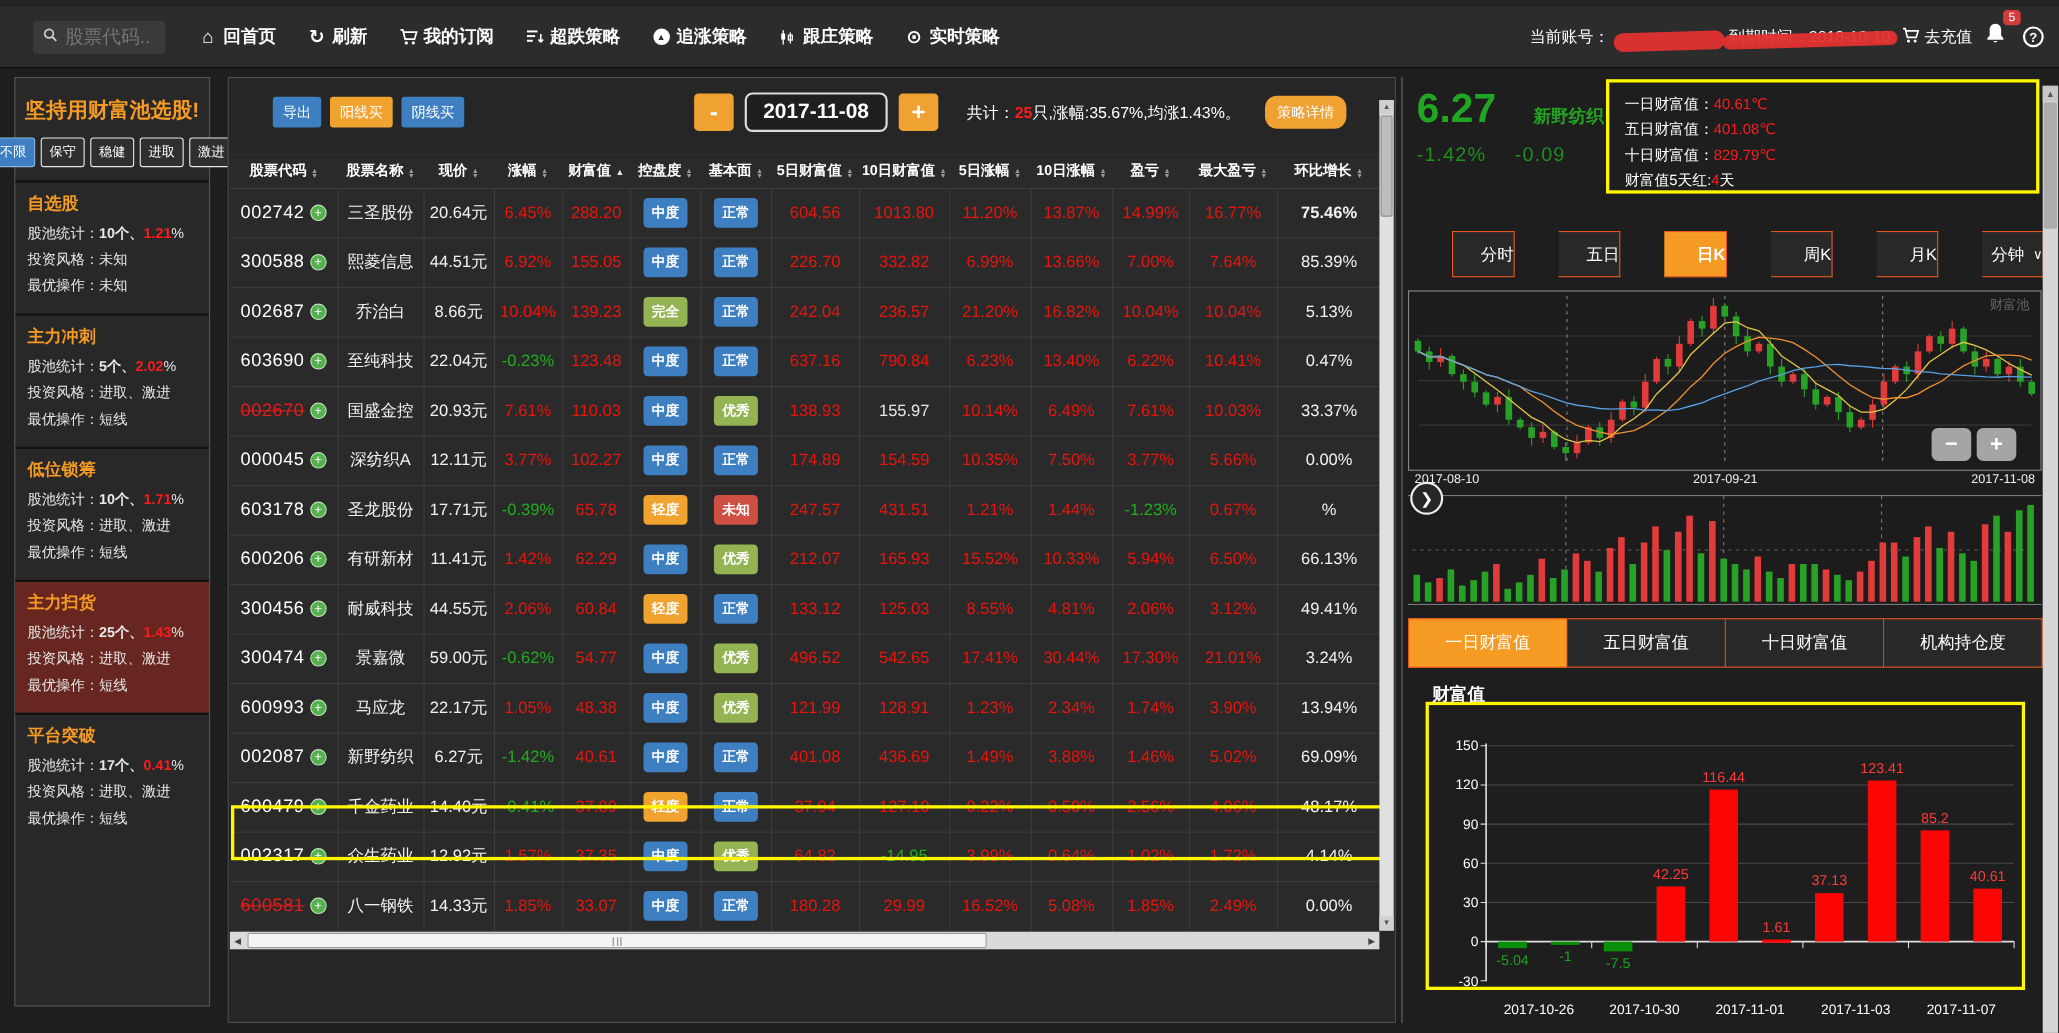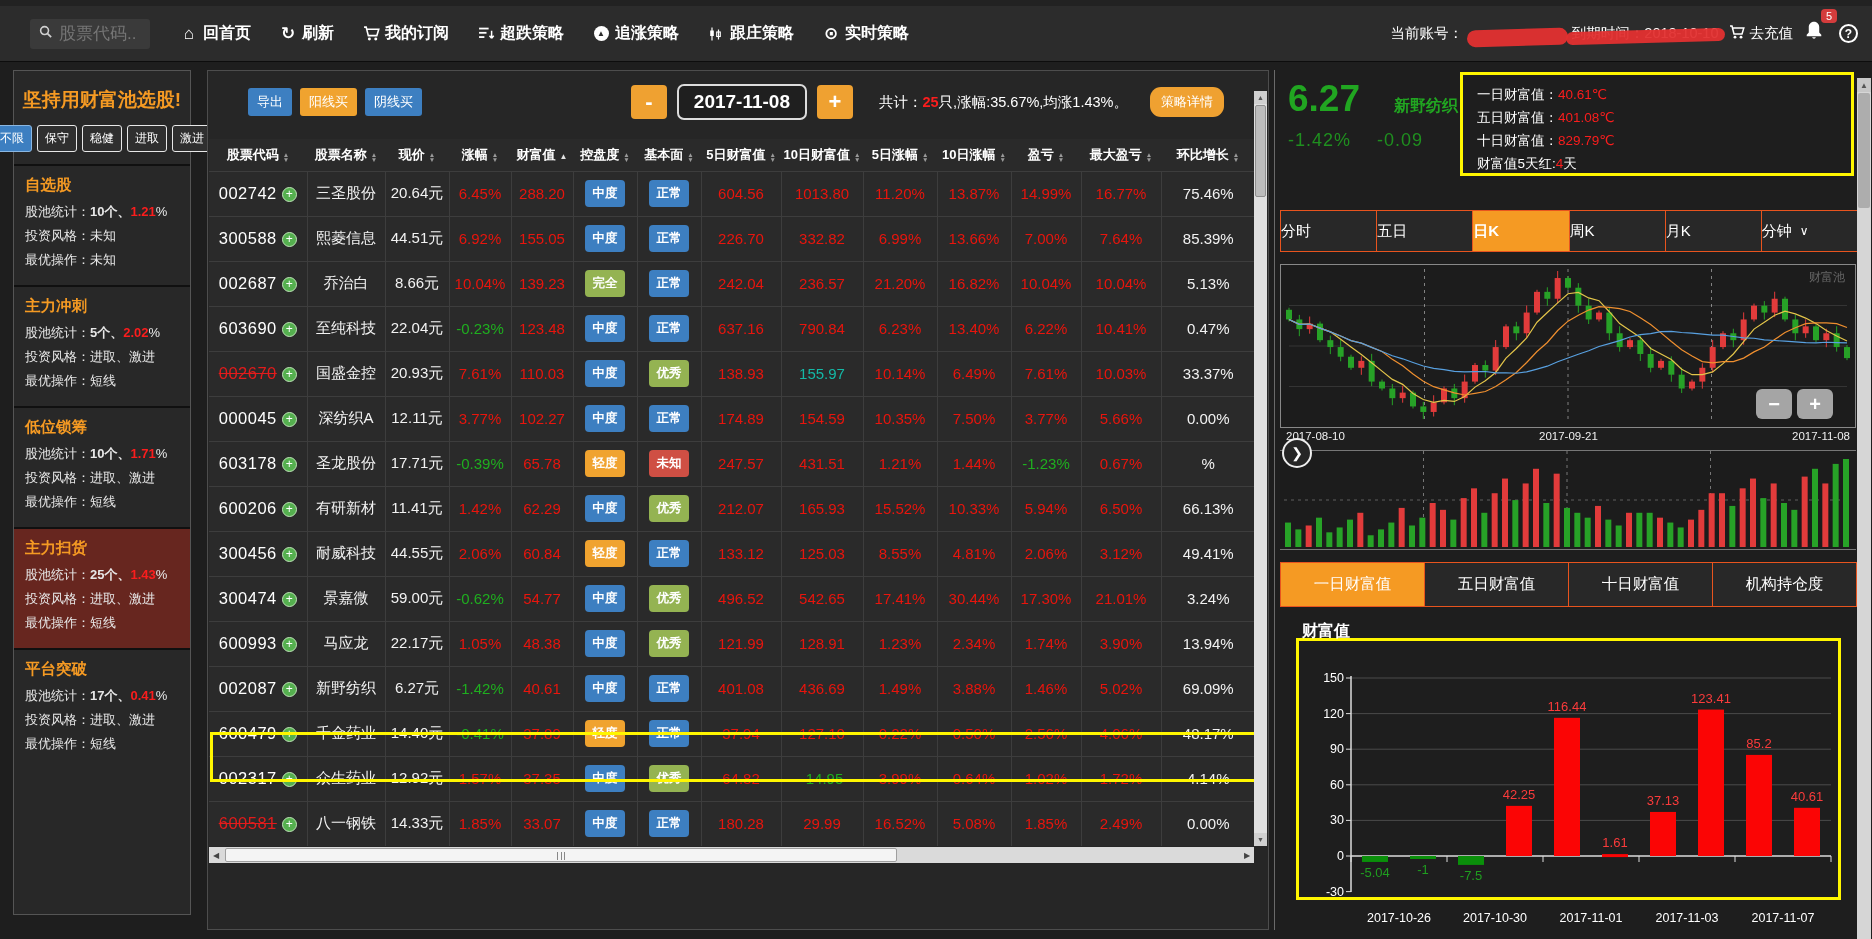--- a/index.html
+++ b/index.html
@@ -117,21 +117,21 @@
   #sp-change span { margin-right:26px; }
   #stats-box { position:absolute; left:180px; top:2px; width:394px; height:104px;
     border:3px solid #fff600; display:flex; padding:8px 4px 4px 14px; }
   .stat-col { width:50%; }
   .stat-line { font-size:13.5px; color:#fff; line-height:23px; white-space:nowrap; }
   .stat-line .v { color:#fb1d1d; }
   .stat-line .vw { color:#fff; }
 
   #ktabs { position:absolute; left:0; top:140px; width:578px; height:42px; display:flex; }
   .ktab { flex:1; border:1px solid #e8541e; border-left:none; display:flex; align-items:center;
-    justify-content:flex-start; font-size:15px; gap:8px; cursor:pointer; background:#282828; }
+    justify-content:flex-end; font-size:15px; gap:8px; cursor:pointer; background:#282828;margin-left:40px; }
   .ktab:first-child { border-left:1px solid #e8541e; }
   .ktab.active { background:#f59a23; font-weight:bold; }
   .chev { font-size:12px; }
 
   #kchart { position:absolute; left:0; top:194px; width:576px; height:164px; background:#1c1c1c;
     border:1px solid #888; }
   #kwatermark { position:absolute; right:10px; top:4px; font-size:12px; color:rgba(190,190,190,.45); }
   #kzoom { position:absolute; right:22px; bottom:8px; display:flex; gap:5px; }
   .zbtn { width:36px; height:30px; background:rgba(200,200,200,.8); border-radius:6px; color:#fff;
     font-size:20px; font-weight:bold; display:flex; align-items:center; justify-content:center; cursor:pointer; }
@@ -362,21 +362,21 @@
             <td style="color: rgb(232, 21, 13);">6.45%</td>
             <td style="color: rgb(232, 21, 13);">288.20</td>
             <td><span class="badge" style="background: rgb(61, 127, 193);">中度</span></td>
             <td><span class="badge" style="background: rgb(61, 127, 193);">正常</span></td>
             <td style="color: rgb(232, 21, 13);">604.56</td>
             <td style="color: rgb(232, 21, 13);">1013.80</td>
             <td style="color: rgb(232, 21, 13);">11.20%</td>
             <td style="color: rgb(232, 21, 13);">13.87%</td>
             <td style="color: rgb(232, 21, 13);">14.99%</td>
             <td style="color: rgb(232, 21, 13);">16.77%</td>
-            <td style="color: rgb(242, 242, 242);">75.46%</td>
+            <td style="color: rgb(242, 242, 242); font-weight: bold;">75.46%</td>
           </tr>
           <tr>
             <td><span class="code">300588</span><span class="plus-ico">+</span></td>
             <td style="color: rgb(242, 242, 242);">熙菱信息</td>
             <td style="color: rgb(242, 242, 242);">44.51元</td>
             <td style="color: rgb(232, 21, 13);">6.92%</td>
             <td style="color: rgb(232, 21, 13);">155.05</td>
             <td><span class="badge" style="background: rgb(61, 127, 193);">中度</span></td>
             <td><span class="badge" style="background: rgb(61, 127, 193);">正常</span></td>
             <td style="color: rgb(232, 21, 13);">226.70</td>
@@ -421,21 +421,21 @@
           </tr>
           <tr>
             <td><span class="code struck">002670</span><span class="plus-ico">+</span></td>
             <td style="color: rgb(242, 242, 242);">国盛金控</td>
             <td style="color: rgb(242, 242, 242);">20.93元</td>
             <td style="color: rgb(232, 21, 13);">7.61%</td>
             <td style="color: rgb(232, 21, 13);">110.03</td>
             <td><span class="badge" style="background: rgb(61, 127, 193);">中度</span></td>
             <td><span class="badge" style="background: rgb(148, 179, 82);">优秀</span></td>
             <td style="color: rgb(232, 21, 13);">138.93</td>
-            <td style="color: #14b8a6;">155.97</td>
+            <td style="color: #e5e5e5;">155.97</td>
             <td style="color: rgb(232, 21, 13);">10.14%</td>
             <td style="color: rgb(232, 21, 13);">6.49%</td>
             <td style="color: rgb(232, 21, 13);">7.61%</td>
             <td style="color: rgb(232, 21, 13);">10.03%</td>
             <td style="color: rgb(242, 242, 242);">33.37%</td>
           </tr>
           <tr>
             <td><span class="code">000045</span><span class="plus-ico">+</span></td>
             <td style="color: rgb(242, 242, 242);">深纺织A</td>
             <td style="color: rgb(242, 242, 242);">12.11元</td>

